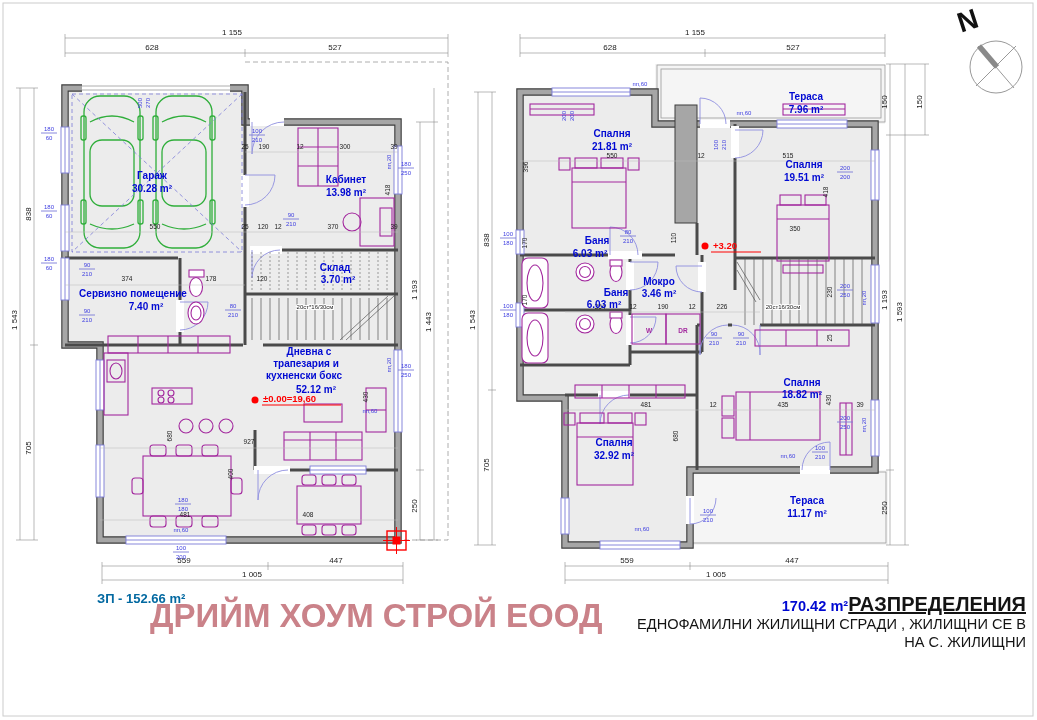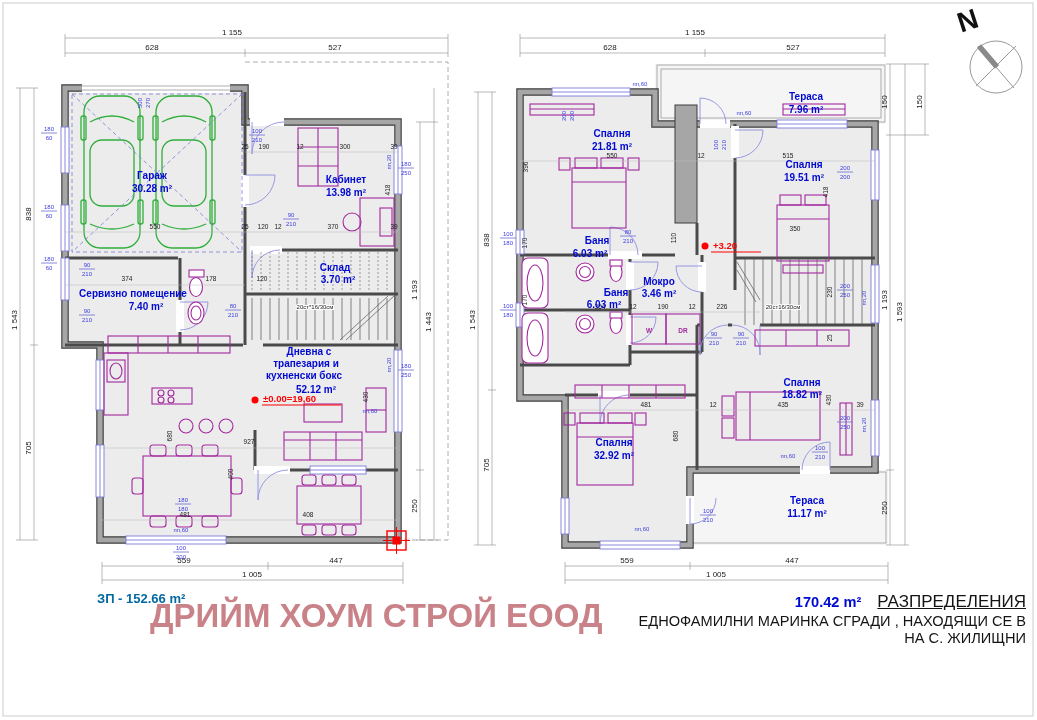--- a/index.html
+++ b/index.html
@@ -31,23 +31,23 @@
   .dash{stroke:#999;stroke-dasharray:5 3;fill:none;stroke-width:0.8;}
   .bdash{stroke:#7b7bd8;stroke-dasharray:4 3;fill:none;stroke-width:0.8;}
   .stair{stroke:#555;stroke-width:0.7;fill:none;}
   .staird{stroke:#777;stroke-width:0.7;stroke-dasharray:2 2;fill:none;}
   .red{fill:#fe0000;}
   .redln{stroke:#fe0000;stroke-width:1;}
   #zp{position:absolute;left:97px;top:591px;font-size:13px;font-weight:bold;color:#0369a1;}
   #company{position:absolute;left:126px;top:597px;font-size:33px;font-weight:bold;color:#ca8289;white-space:nowrap;margin-left:24px;}
   #titleblock{position:absolute;right:11px;top:592px;width:480px;text-align:right;color:#141414;
               font-size:14.6px;line-height:1.21;}
-  #titleblock .row1{display:flex;justify-content:flex-end;align-items:baseline;gap:16px;}
+  #titleblock .row1{display:flex;justify-content:flex-end;align-items:baseline;}
   #tb-area{color:#0009d2;font-weight:bold;}
-  #tb-head{font-weight:normal;font-size:17px;text-decoration:underline;}
+  #tb-head{font-weight:bold;font-size:20px;text-decoration:underline;}
 </style>
 </head>
 <body>
 
 <div id="page">
 <svg width="1037" height="720" viewBox="0 0 1037 720">
   <rect x="3" y="3" width="1030" height="713" fill="none" stroke="#ccc" stroke-width="1"></rect>
 
   <g>
     <path class="floor" d="M65,88 H245 V122 H398 V540 H100 V345 H65 Z"></path>
@@ -688,16 +688,16 @@
 </svg>
 
 
 <div id="zp">ЗП - 152.66 m²</div>
 <div id="company">ДРИЙМ ХОУМ СТРОЙ ЕООД</div>
 <div id="titleblock">
   <div class="row1">
     <span id="tb-area">170.42 m²</span>
     <span id="tb-head">РАЗПРЕДЕЛЕНИЯ</span>
   </div>
-  <div>ЕДНОФАМИЛНИ МАРИНКА СГРАДИ , НАХОДЯЩИ СЕ В</div>
+  <div>ЕДНОФАМИЛНИ ЖИЛИЩНИ СГРАДИ , ЖИЛИЩНИ СЕ В</div>
   <div>НА С. ЖИЛИЩНИ</div>
 </div>
 </div>
 
 </body></html>

